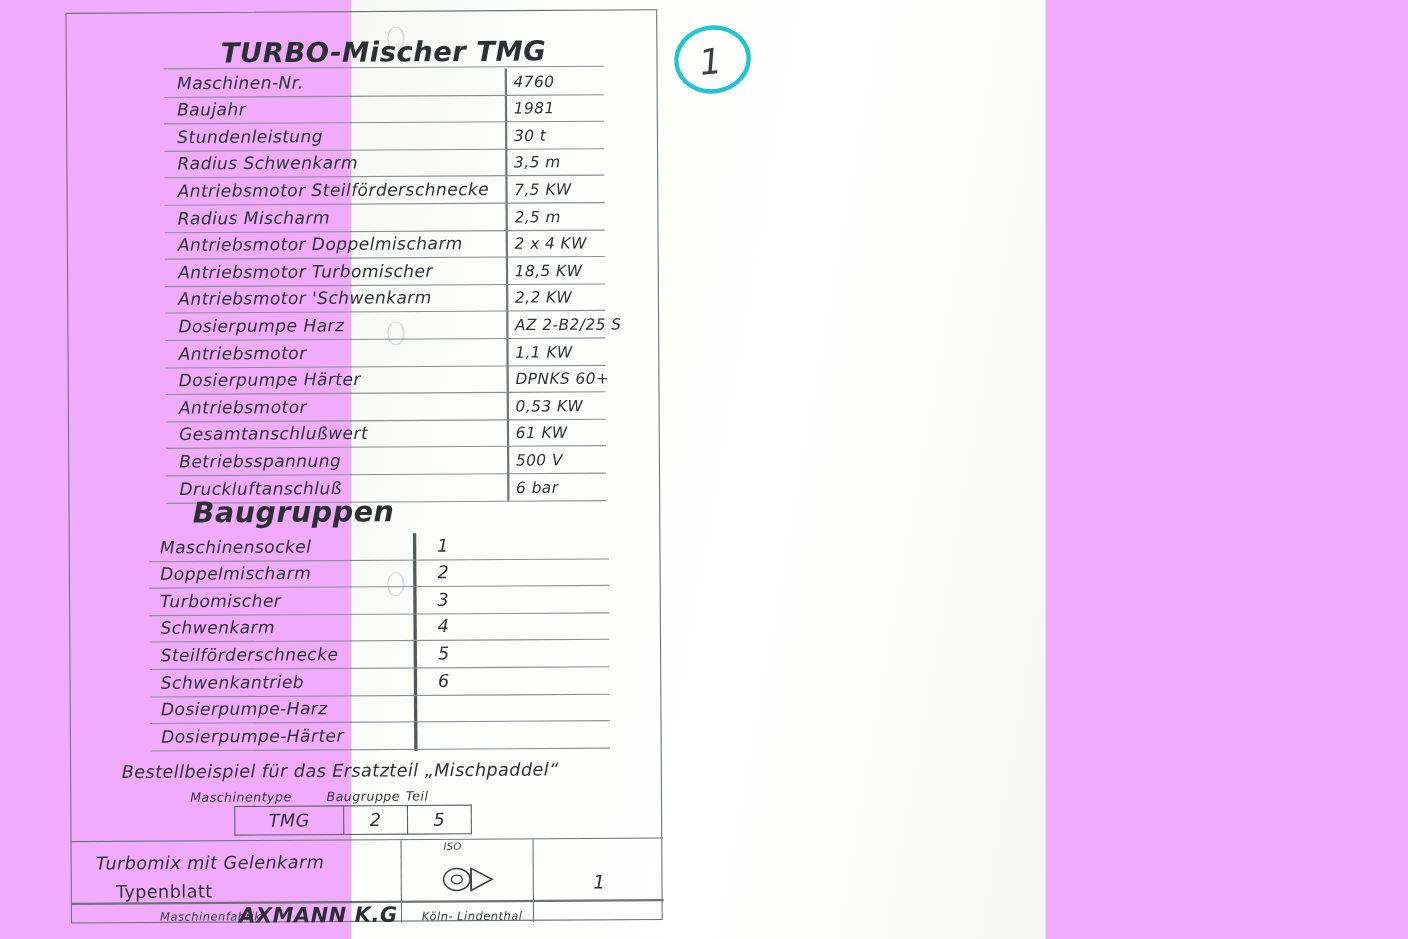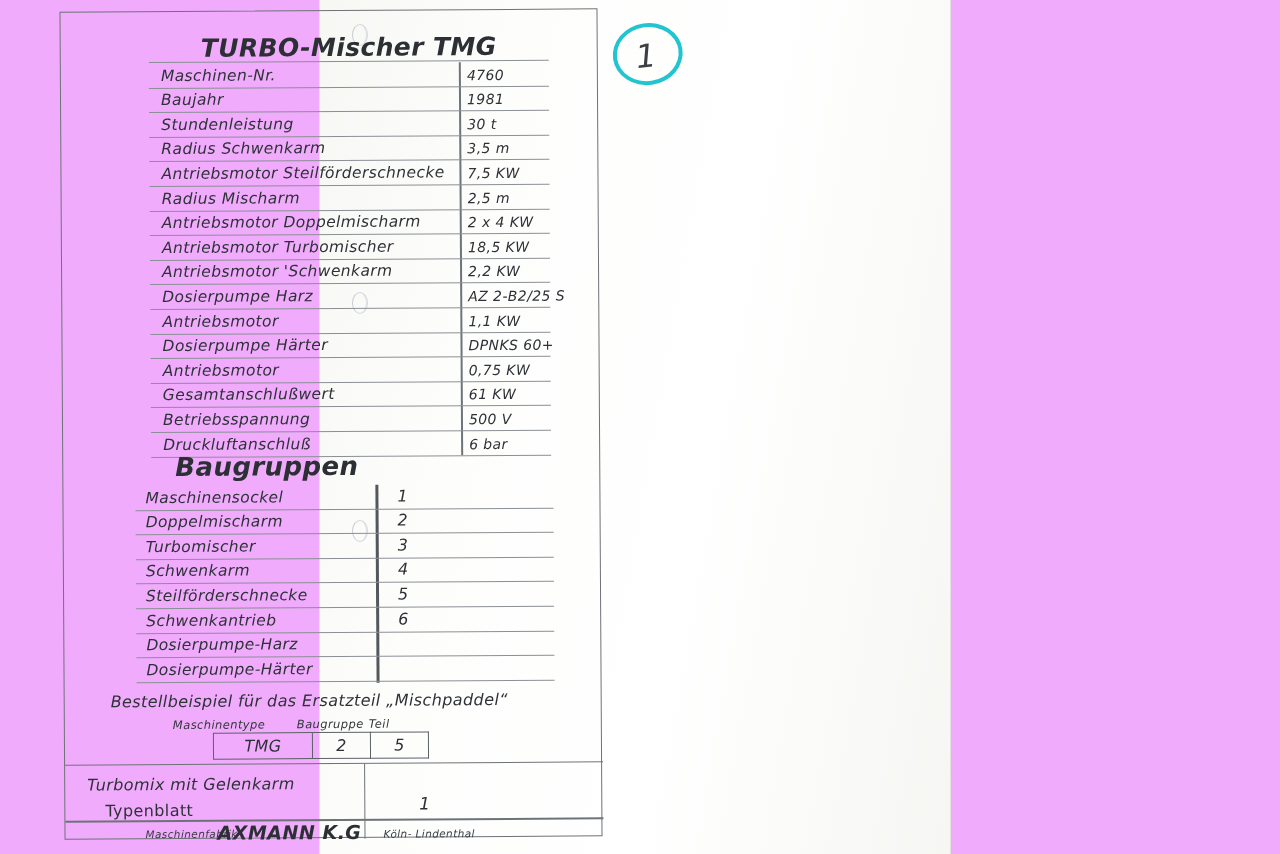--- a/index.html
+++ b/index.html
@@ -295,21 +295,21 @@
         <div class="spec-row">
           <div class="spec-label hand">Antriebsmotor</div>
           <div class="spec-val hand">1,1 KW</div>
         </div>
         <div class="spec-row">
           <div class="spec-label hand">Dosierpumpe Härter</div>
           <div class="spec-val hand">DPNKS 60+</div>
         </div>
         <div class="spec-row">
           <div class="spec-label hand">Antriebsmotor</div>
-          <div class="spec-val hand">0,75 KW</div>
+          <div class="spec-val hand">0,53 KW</div>
         </div>
         <div class="spec-row">
           <div class="spec-label hand">Gesamtanschlußwert</div>
           <div class="spec-val hand">61 KW</div>
         </div>
         <div class="spec-row">
           <div class="spec-label hand">Betriebsspannung</div>
           <div class="spec-val hand">500 V</div>
         </div>
         <div class="spec-row">
@@ -364,20 +364,29 @@
       <div class="order-boxes">
         <div class="obox w1 hand">TMG</div>
         <div class="obox w2 hand">2</div>
         <div class="obox w3 hand">5</div>
       </div>
 
       <div class="tb">
         <div class="tb-left">
           <div class="tb-l1 hand">Turbomix mit Gelenkarm</div>
           <div class="tb-l2 hand">Typenblatt</div>
+        </div>
+        <div class="tb-mid">
+          <div class="tb-symlabel hand">ISO</div>
+          <svg class="tb-sym" viewBox="0 0 58 42">
+            <ellipse cx="20" cy="22" rx="12" ry="10" fill="none" stroke="#3a3e43" stroke-width="1.4"></ellipse>
+            <ellipse cx="20" cy="22" rx="5" ry="4" fill="none" stroke="#3a3e43" stroke-width="1.2"></ellipse>
+            <path d="M33 12 L52 22 L33 32 Z" fill="none" stroke="#3a3e43" stroke-width="1.4"></path>
+            <line x1="33" y1="12" x2="33" y2="32" stroke="#3a3e43" stroke-width="1.2"></line>
+          </svg>
         </div>
         <div class="tb-right">
           <div class="tb-pagenum hand">1</div>
         </div>
       </div>
 
       <div class="divider-bottom"></div>
       <div class="tb-bottom">
         <div class="tb-mf hand">Maschinenfabrik</div>
         <div class="tb-company hand">AXMANN K.G</div>

